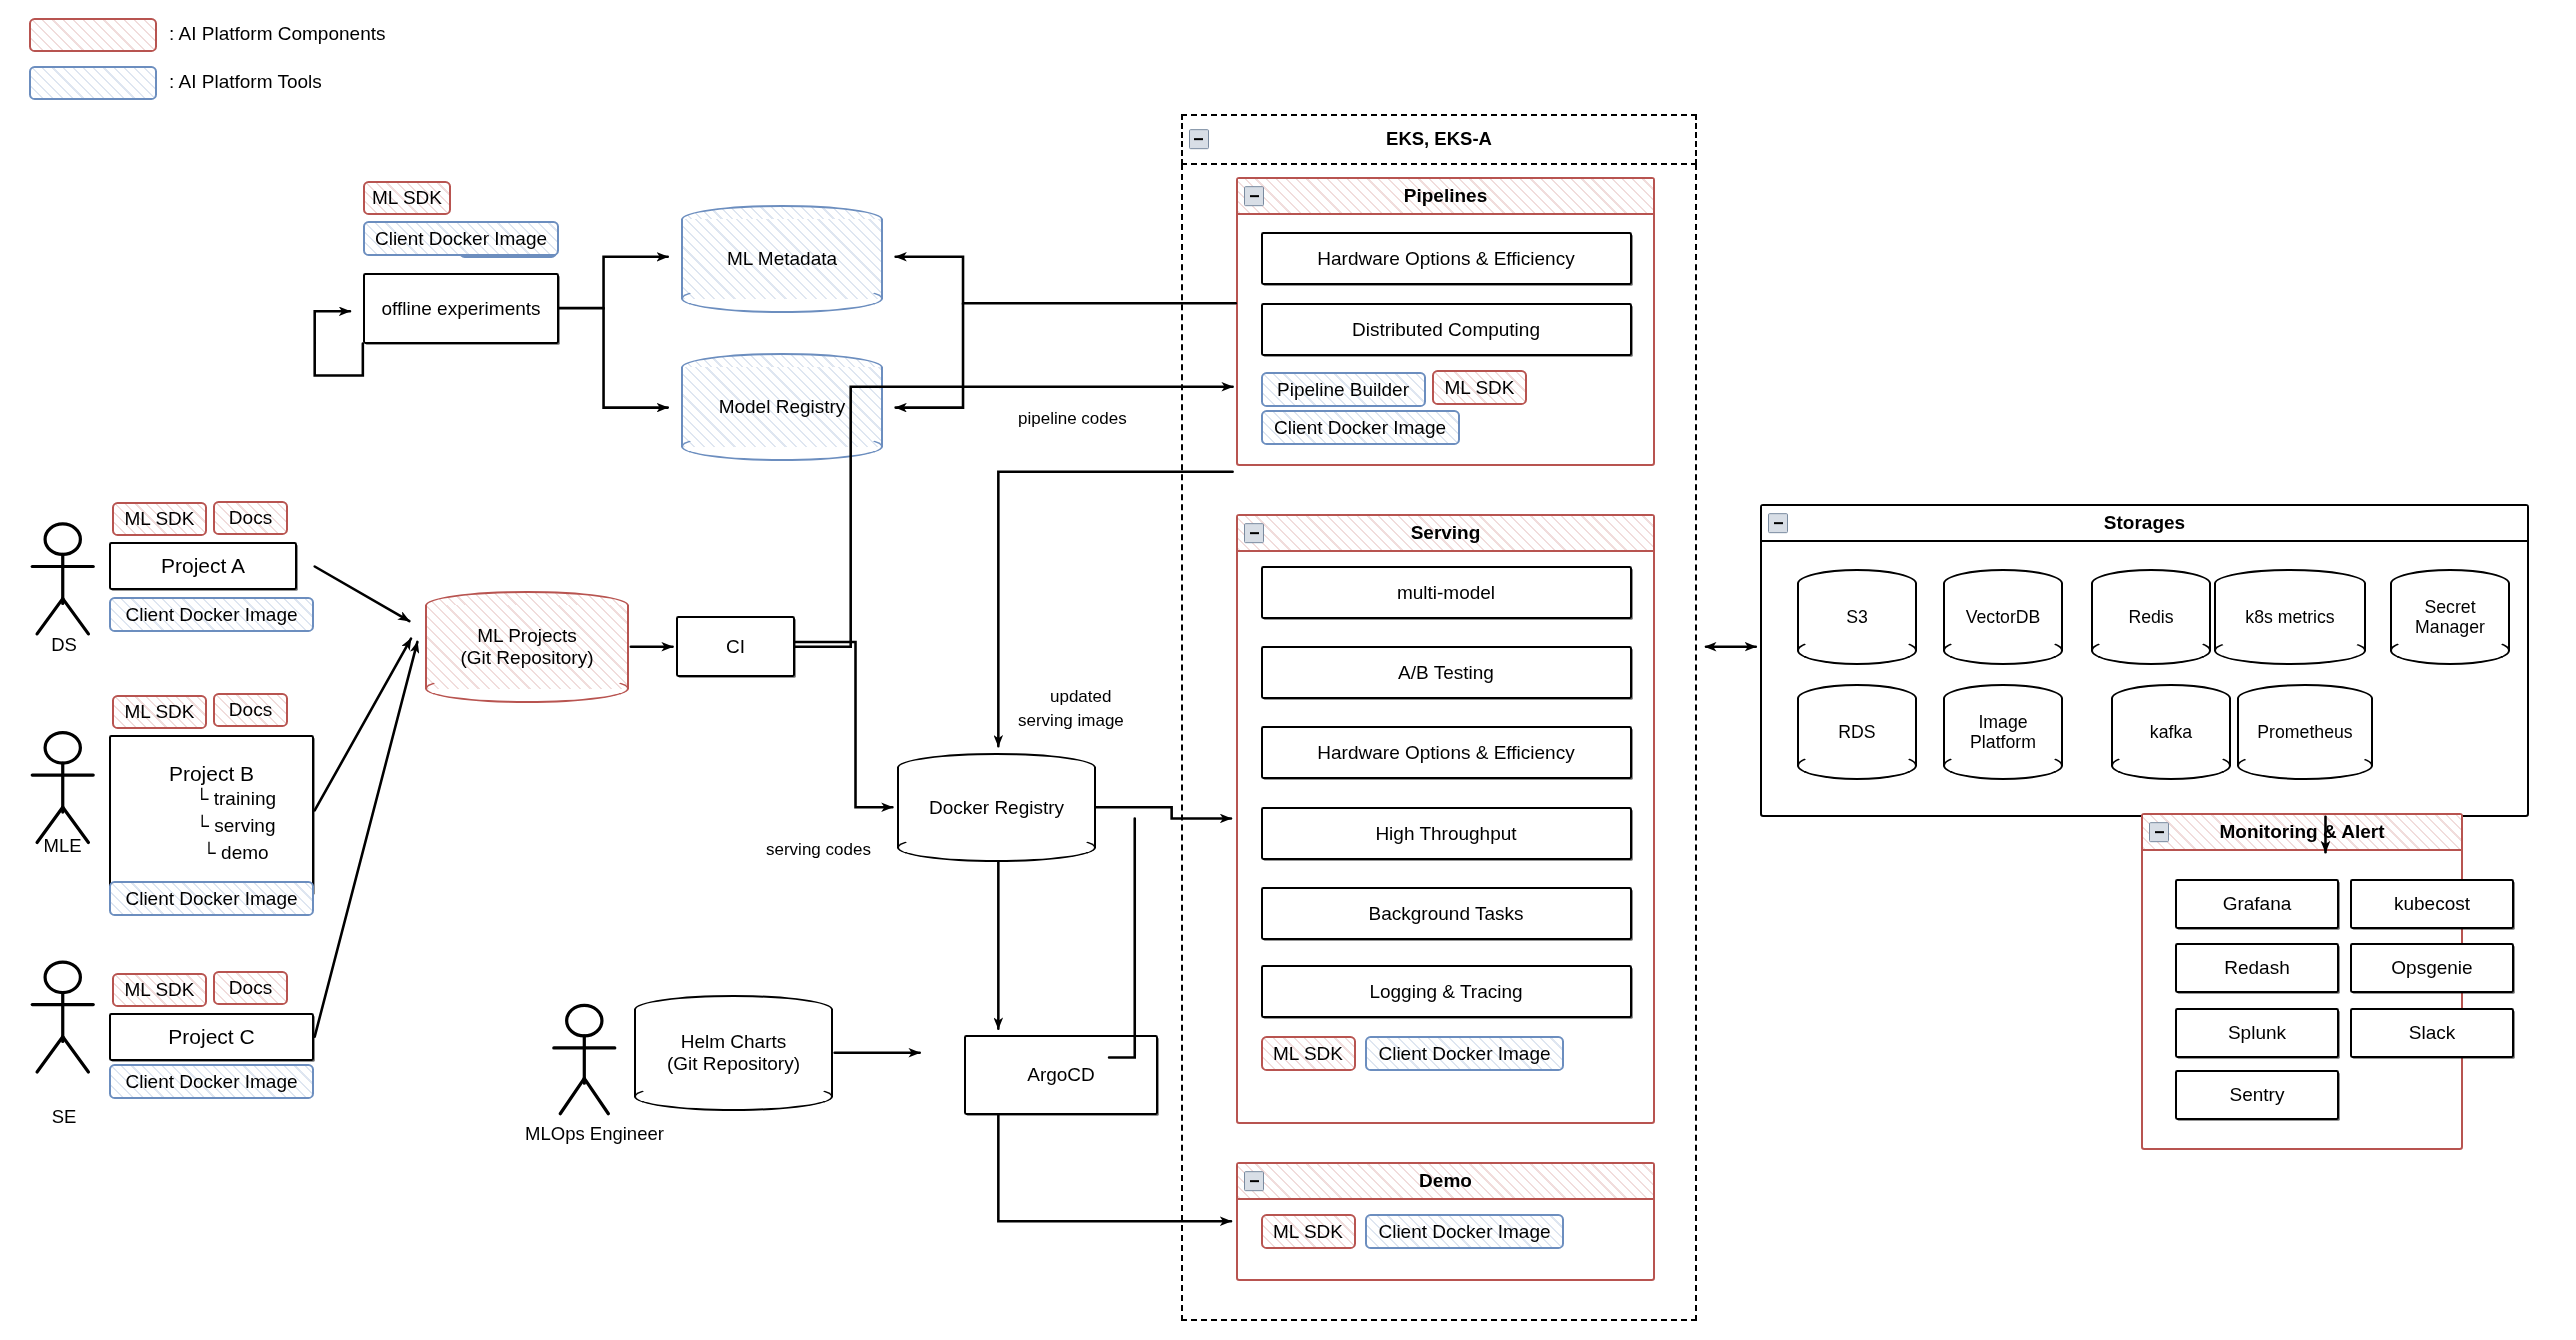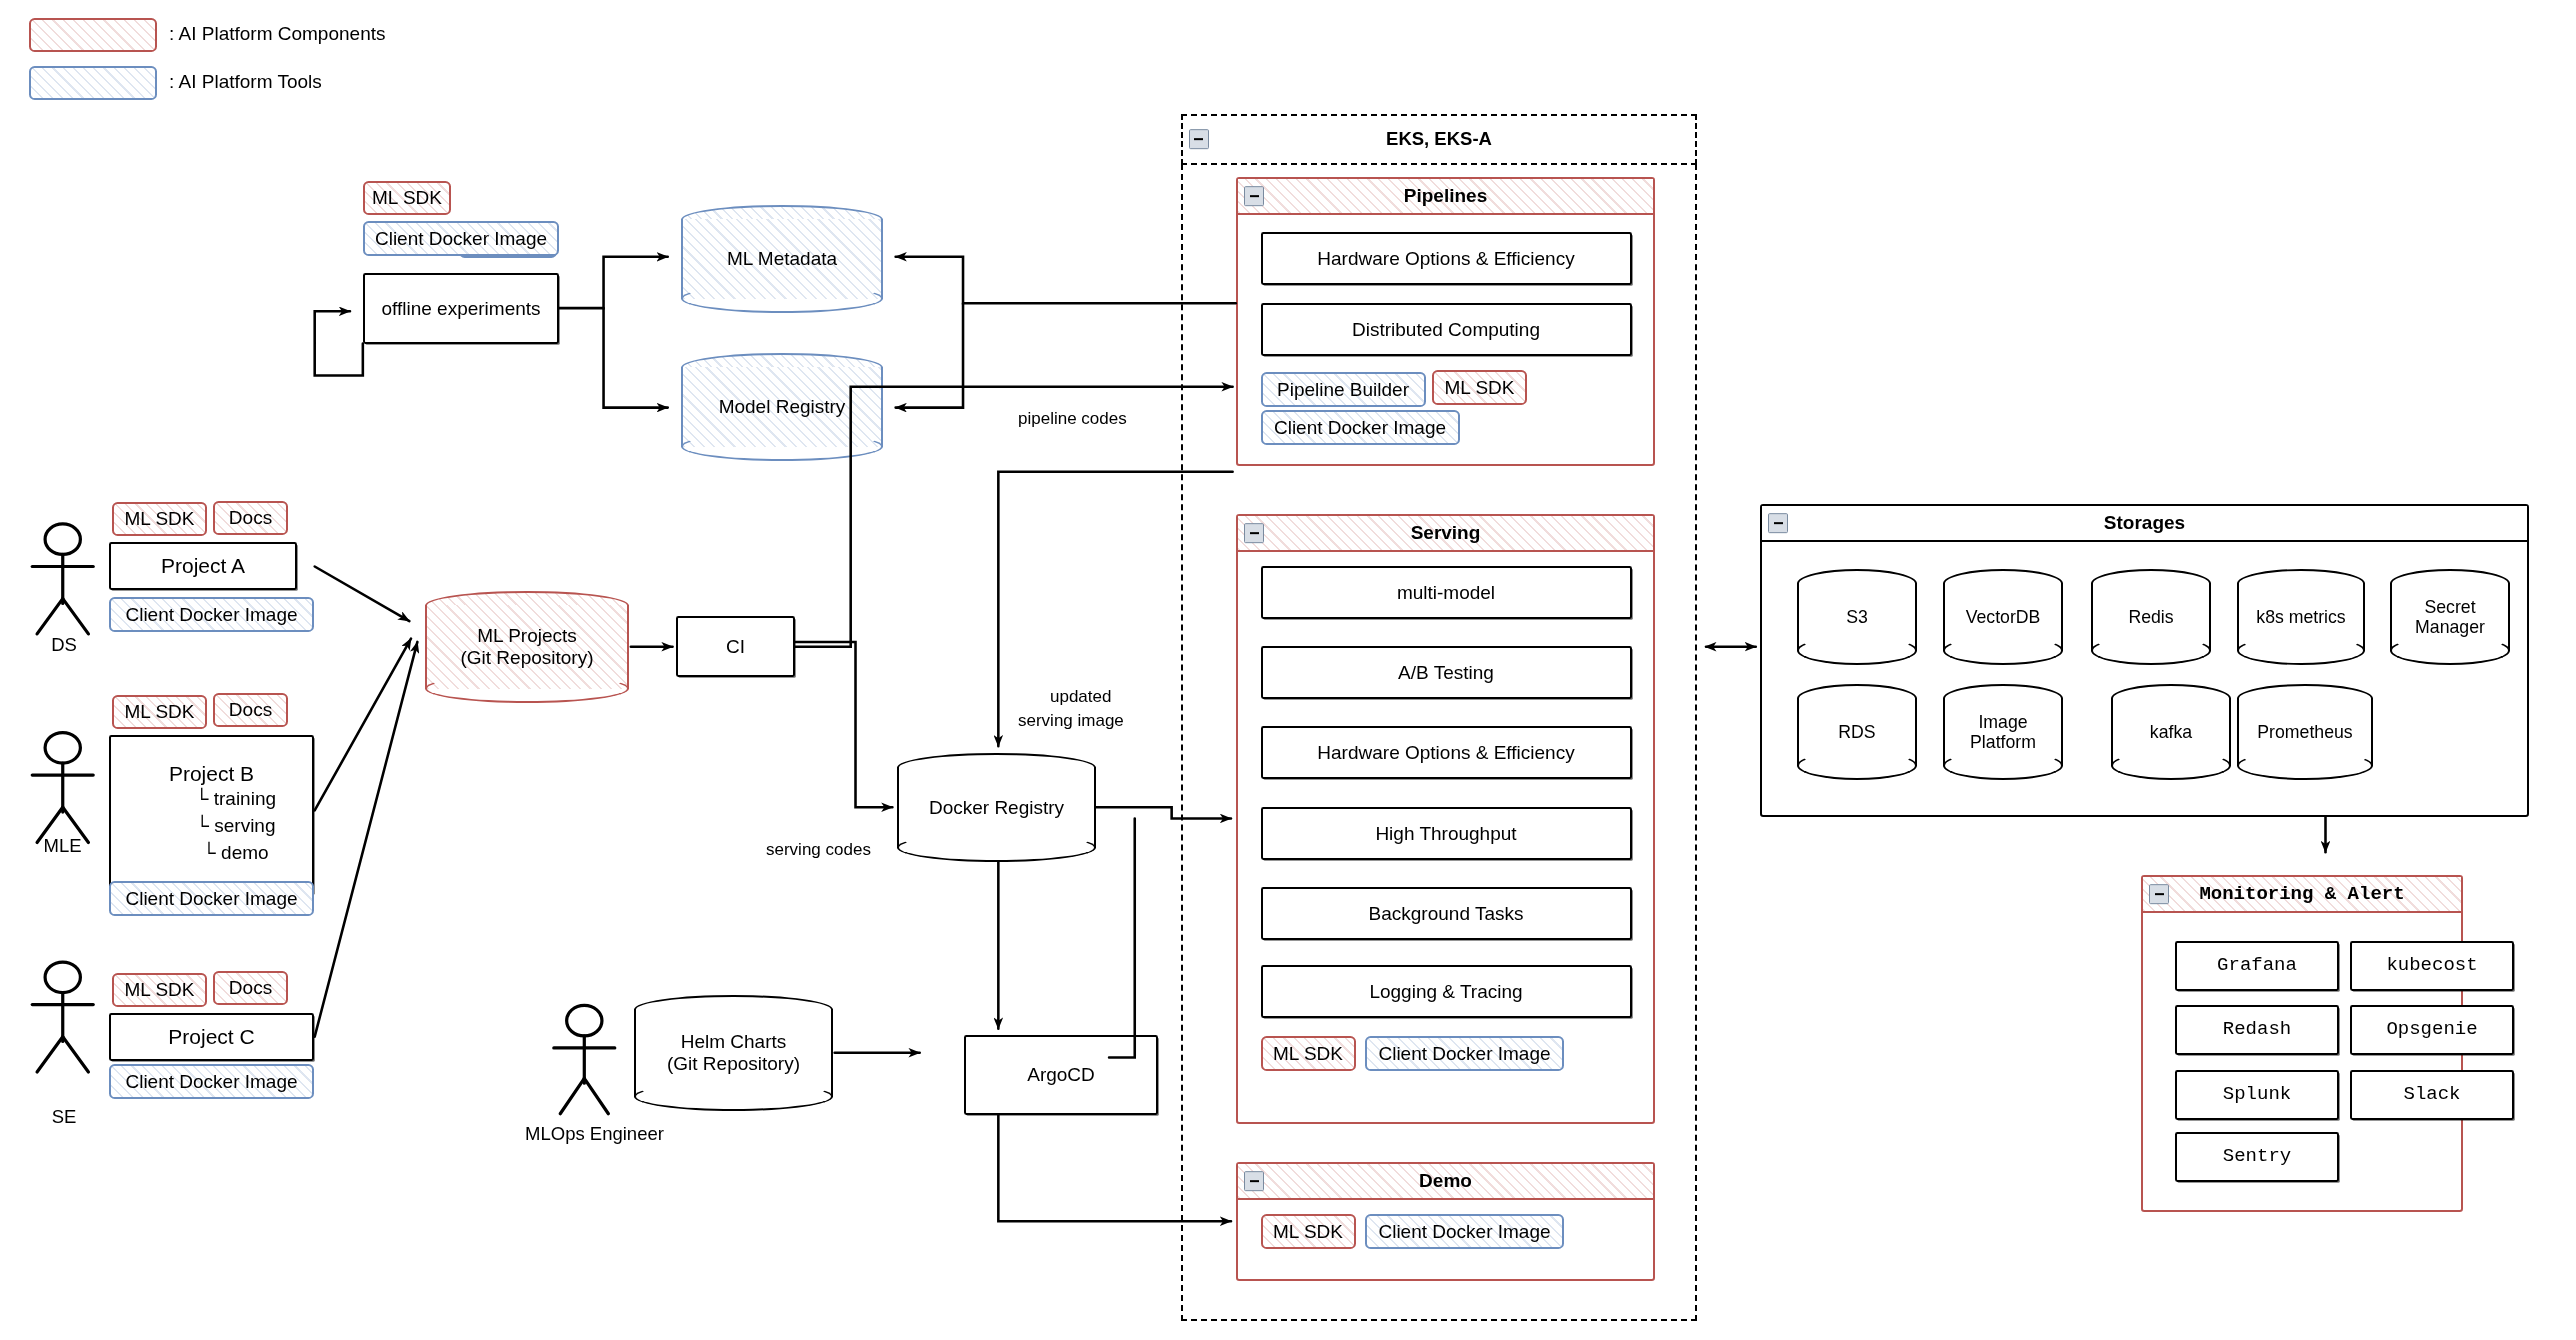--- a/index.html
+++ b/index.html
@@ -255,21 +255,21 @@
       <div class="body"></div>
       <div class="bot"></div>
       <div class="lbl fs18">VectorDB</div>
     </div>
     <div class="cyl" style="left:329px;top:63px;width:120px;height:96px;">
       <div class="top"></div>
       <div class="body"></div>
       <div class="bot"></div>
       <div class="lbl fs18">Redis</div>
     </div>
-    <div class="cyl" style="left:475px;top:63px;width:128px;height:96px;">
+    <div class="cyl" style="left:452px;top:63px;width:152px;height:96px;">
       <div class="top"></div>
       <div class="body"></div>
       <div class="bot"></div>
       <div class="lbl fs18">k8s metrics</div>
     </div>
     <div class="cyl" style="left:628px;top:63px;width:120px;height:96px;">
       <div class="top"></div>
       <div class="body"></div>
       <div class="bot"></div>
       <div class="lbl" style="flex-direction:column;">
@@ -300,21 +300,21 @@
       <div class="lbl fs18">kafka</div>
     </div>
     <div class="cyl" style="left:475px;top:178px;width:136px;height:96px;">
       <div class="top"></div>
       <div class="body"></div>
       <div class="bot"></div>
       <div class="lbl fs18">Prometheus</div>
     </div>
   </div>
 
-  <div class="abs panel" style="left:2141px;top:875px;width:322px;height:337px;font-family:Liberation Mono, monospace;">
+  <div class="abs panel" style="left:2141px;top:813px;width:322px;height:337px;">
     <div class="panel-hdr fs20">
       <span class="collapse">
           <i></i>
         </span>
       <span>Monitoring &amp; Alert</span>
     </div>
     <div class="abs node sk fs20" style="left:32px;top:64px;width:164px;height:50px;">Grafana</div>
     <div class="abs node sk fs20" style="left:207px;top:64px;width:164px;height:50px;">kubecost</div>
     <div class="abs node sk fs20" style="left:32px;top:128px;width:164px;height:50px;">Redash</div>
     <div class="abs node sk fs20" style="left:207px;top:128px;width:164px;height:50px;">Opsgenie</div>

